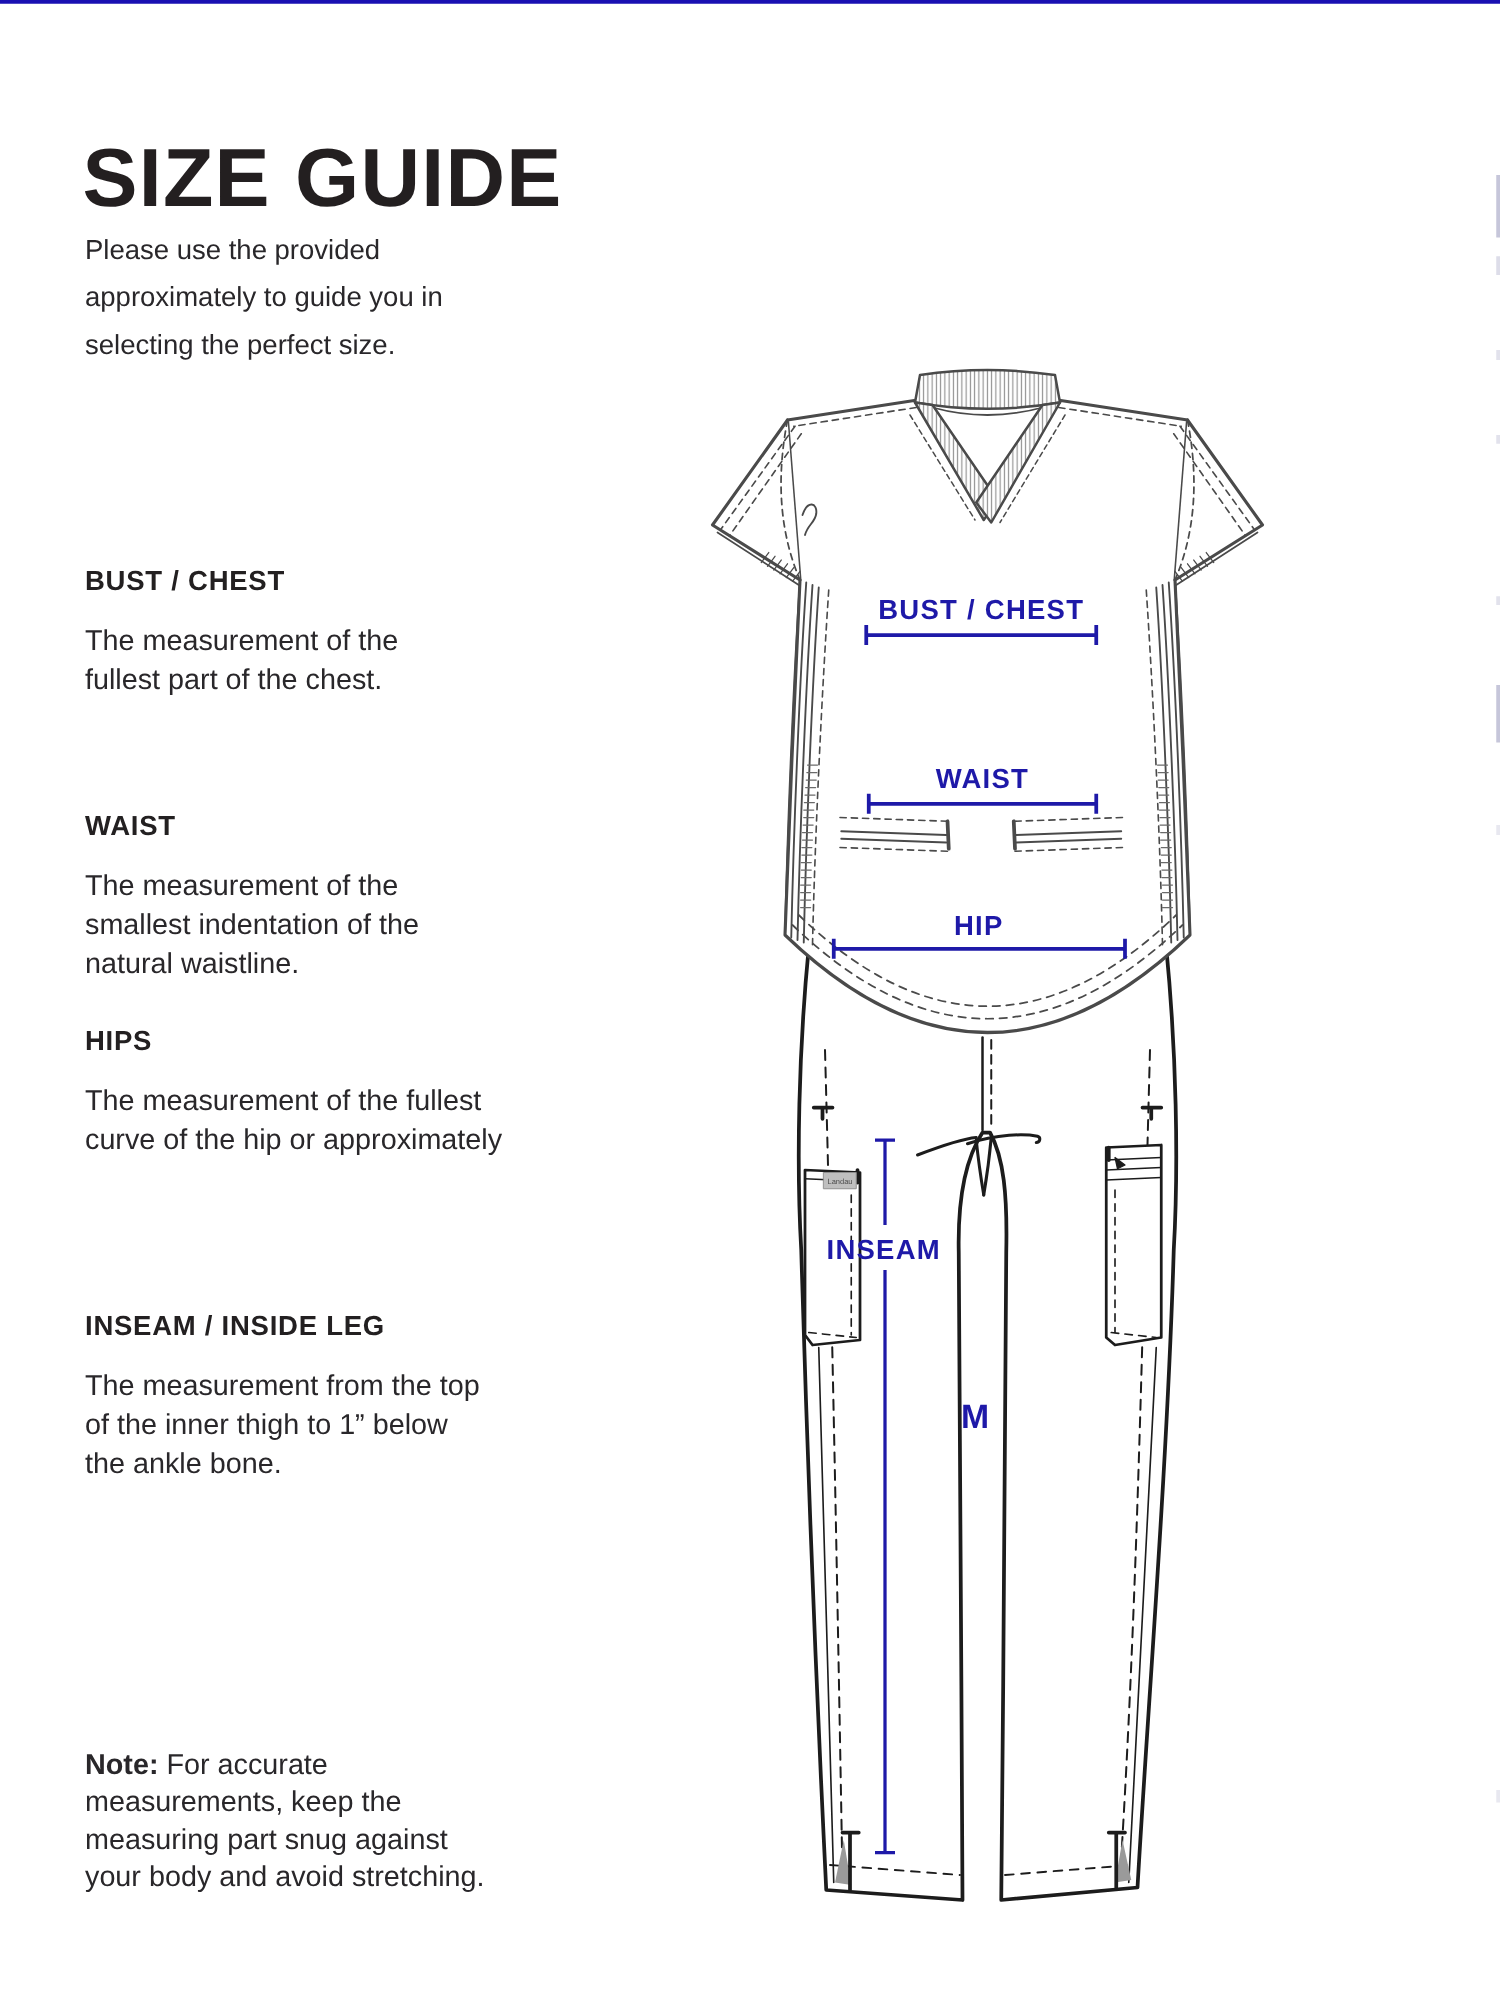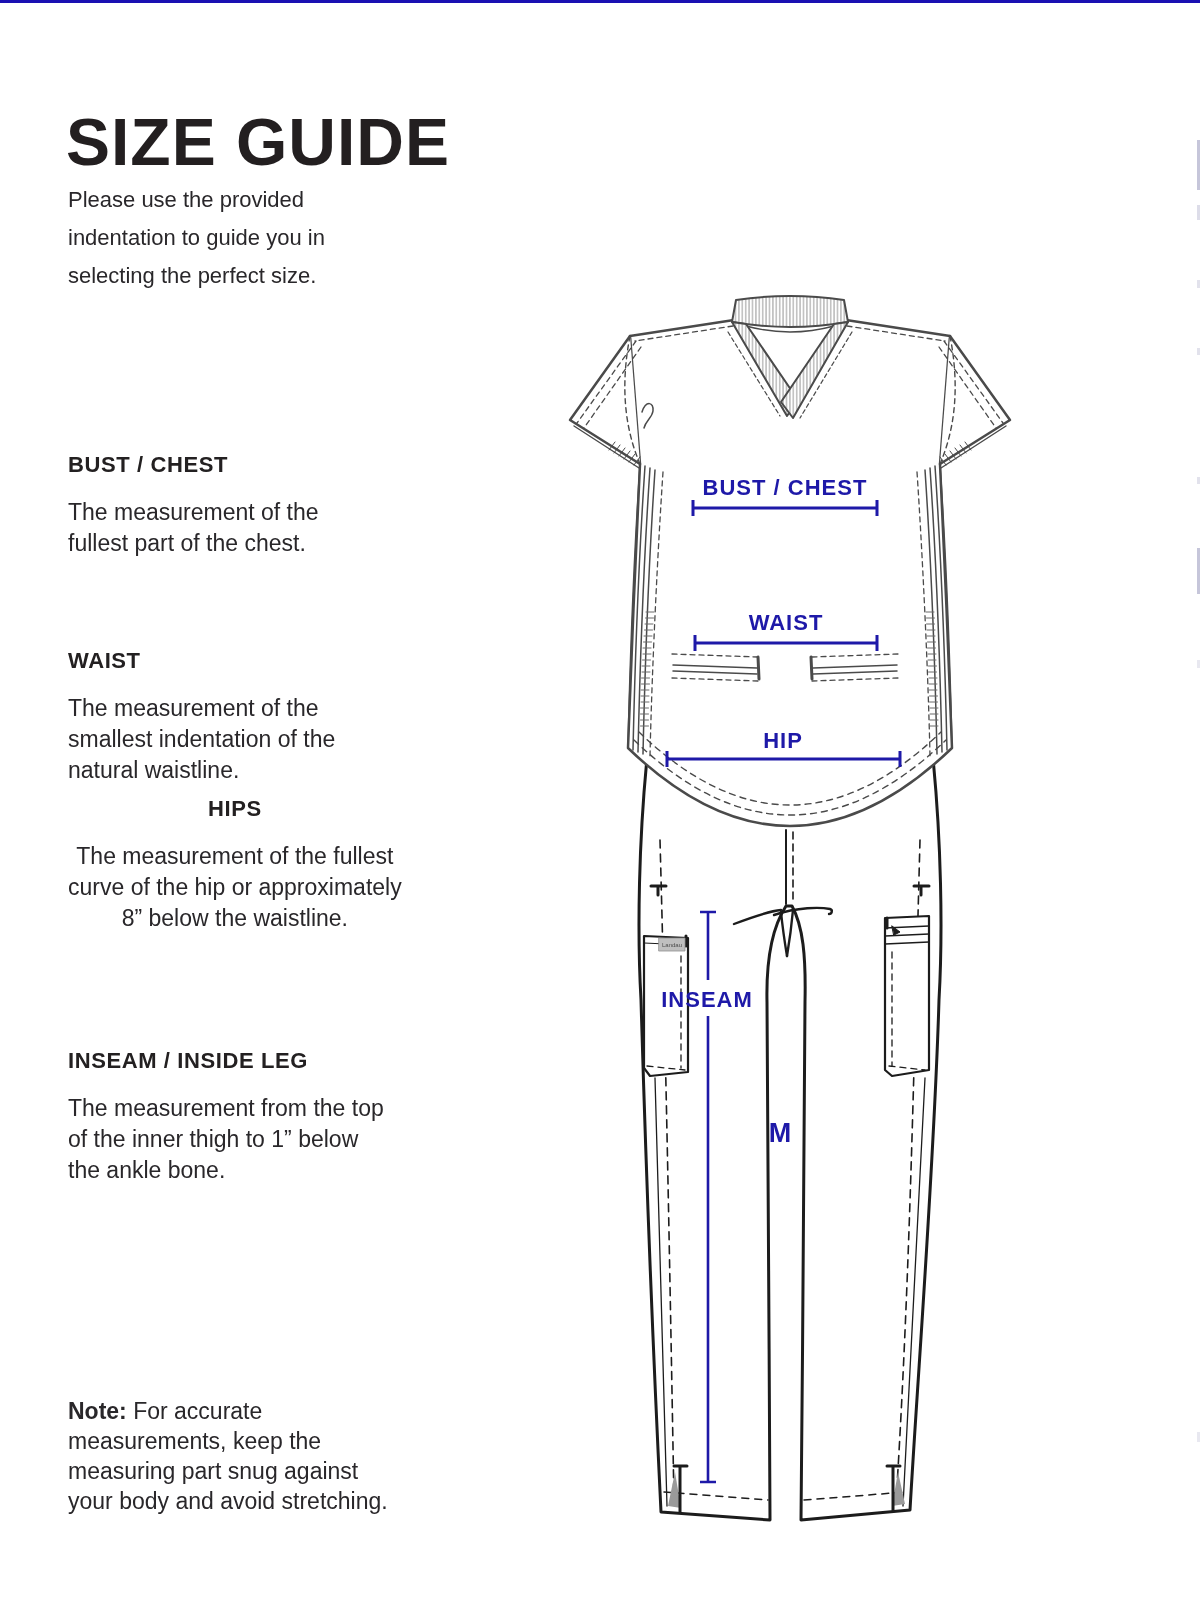--- a/index.html
+++ b/index.html
@@ -38,47 +38,46 @@
   <div class="edge-frag" style="top:348px;height:7px;opacity:.5;"></div>
   <div class="edge-frag" style="top:477px;height:7px;opacity:.5;"></div>
   <div class="edge-frag" style="top:548px;height:46px;"></div>
   <div class="edge-frag" style="top:660px;height:8px;opacity:.4;"></div>
   <div class="edge-frag" style="top:1432px;height:10px;opacity:.4;"></div>
 
   <h1 class="page-title">SIZE GUIDE</h1>
 
   <div class="intro">
     <div>Please use the provided</div>
-    <div>indentation to guide you in</div>
+    <div>approximately to guide you in</div>
     <div>selecting the perfect size.</div>
   </div>
 
   <div class="sec" style="top:452px;">
     <h3>BUST / CHEST</h3>
     <div class="body">
       <div>The measurement of the</div>
       <div>fullest part of the chest.</div>
     </div>
   </div>
 
   <div class="sec" style="top:648px;">
     <h3>WAIST</h3>
     <div class="body">
       <div>The measurement of the</div>
       <div>smallest indentation of the</div>
       <div>natural waistline.</div>
     </div>
   </div>
 
-  <div class="sec" style="top:796px;text-align:center;">
+  <div class="sec" style="top:820px;">
     <h3>HIPS</h3>
     <div class="body">
       <div>The measurement of the fullest</div>
       <div>curve of the hip or approximately</div>
-      <div>8” below the waistline.</div>
     </div>
   </div>
 
   <div class="sec" style="top:1048px;">
     <h3>INSEAM / INSIDE LEG</h3>
     <div class="body">
       <div>The measurement from the top</div>
       <div>of the inner thigh to 1” below</div>
       <div>the ankle bone.</div>
     </div>

